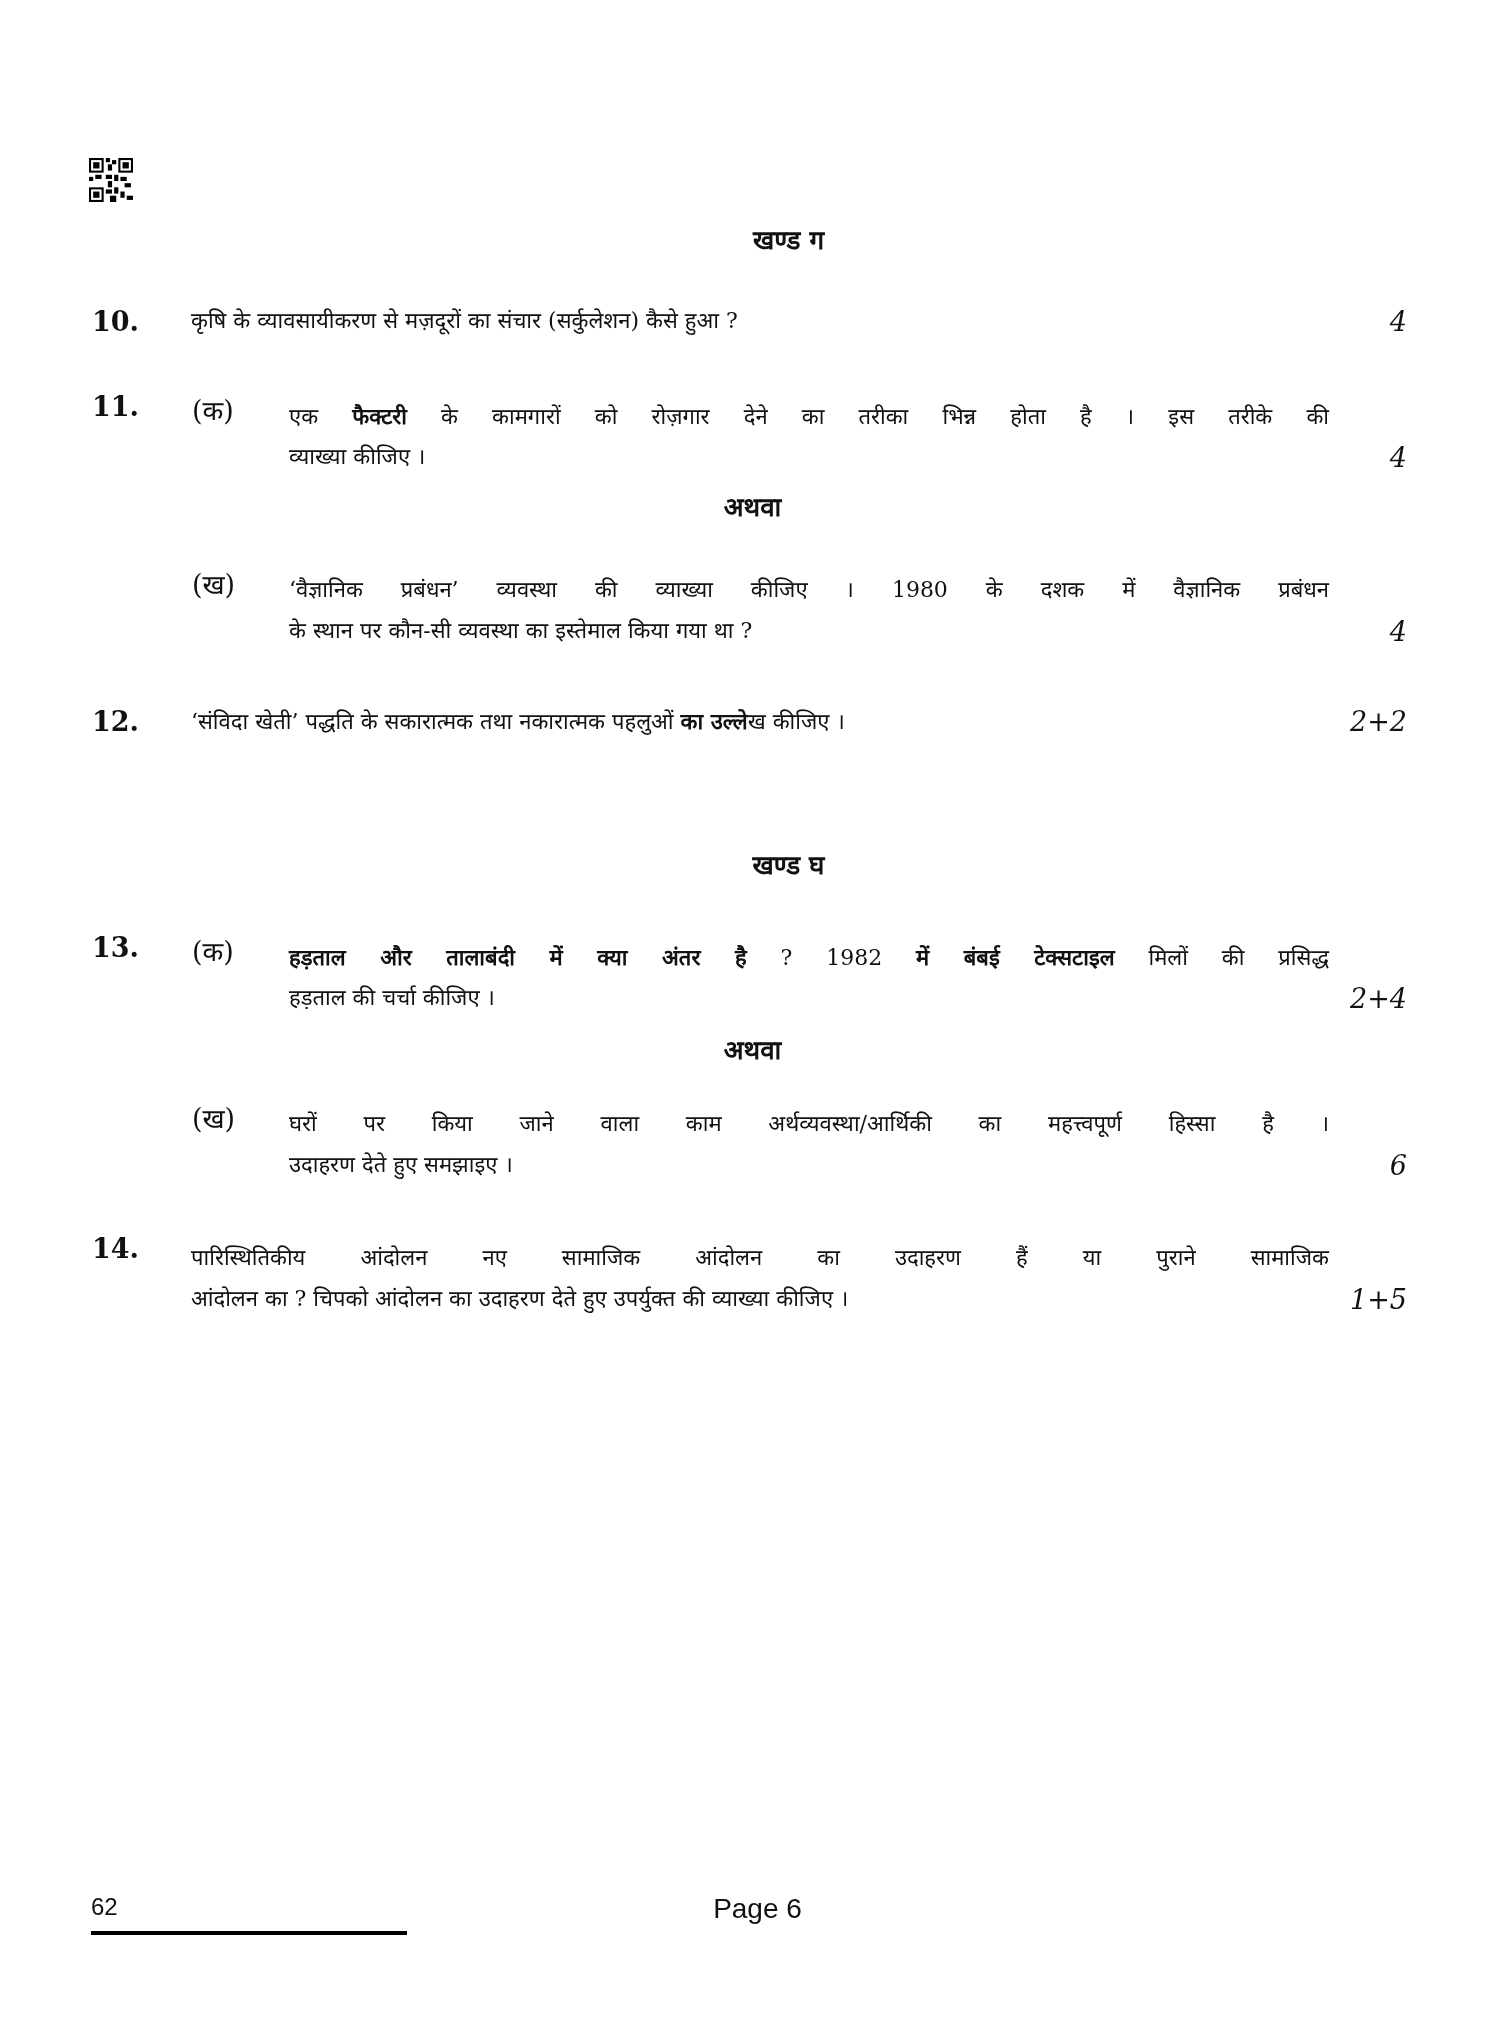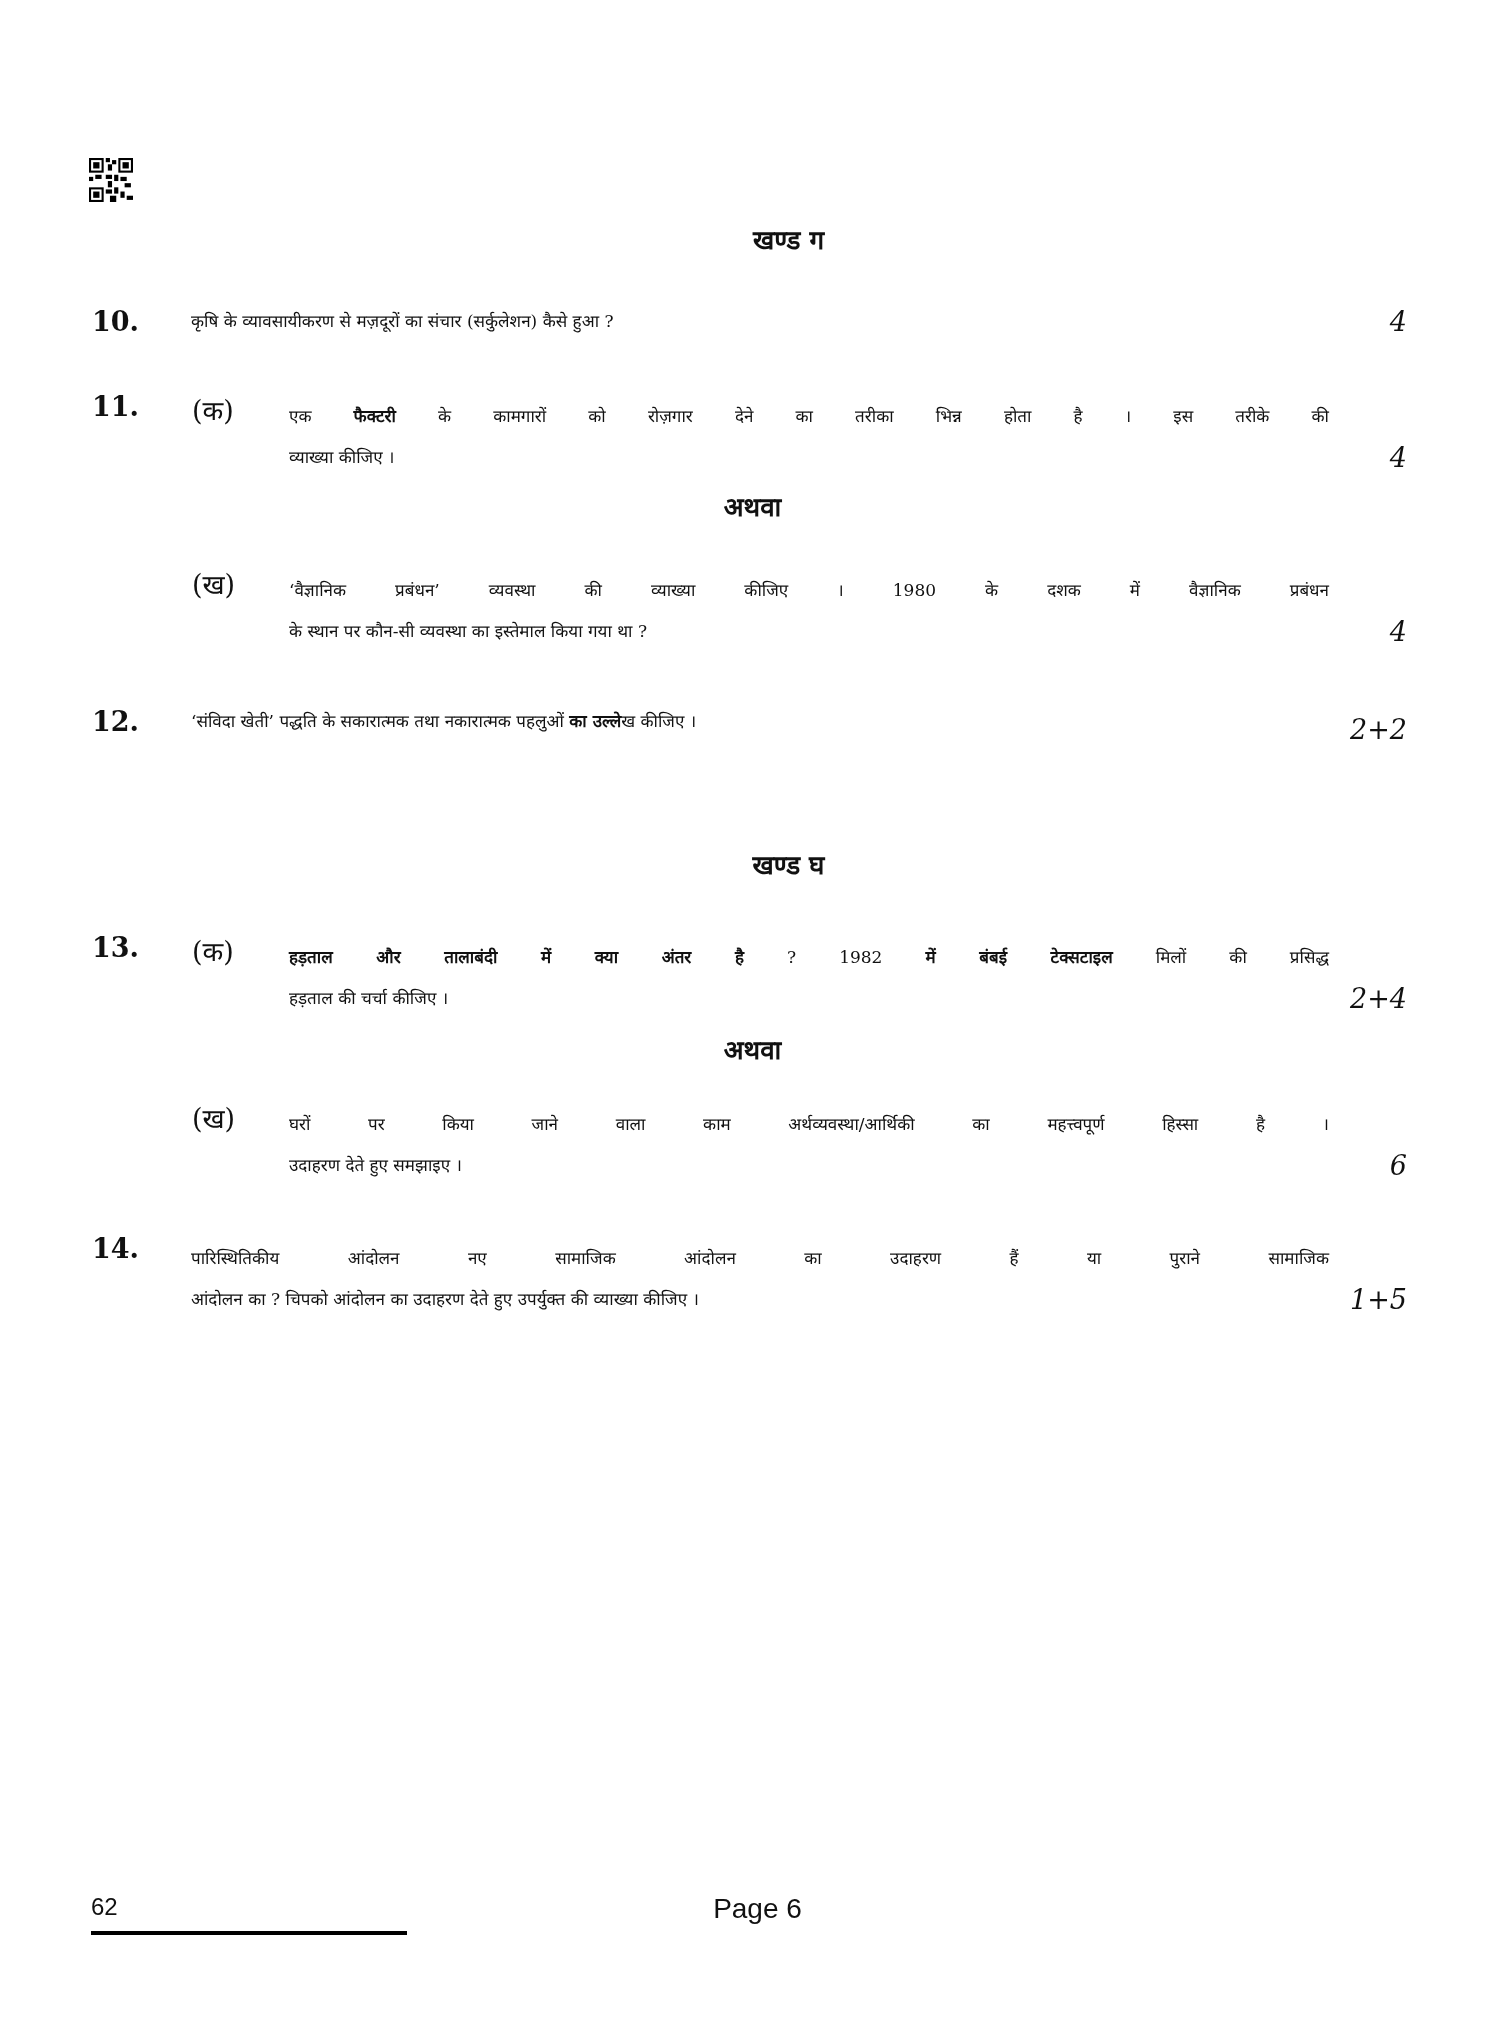--- a/index.html
+++ b/index.html
@@ -2,21 +2,21 @@
 <html><head>
 <meta charset="utf-8">
 <style>
   html, body { margin:0; padding:0; background:#ffffff; }
   body { width:1505px; height:2034px; position:relative; overflow:hidden;
          font-family:"DejaVu Serif", serif; color:#111; }
   .qr { position:absolute; left:88px; top:158px; width:46px; height:44px; }
   .section { position:absolute; left:0; width:1505px; text-align:center; font-weight:bold; font-size:26px;padding-left:36px; }
   .qnum { position:absolute; left:92px; font-weight:bold; font-size:27px; }
   .sub { position:absolute; left:192px; font-size:27px; }
-  .line { position:absolute; font-size:17px; line-height:30px; white-space:nowrap; }
+  .line { position:absolute; font-size:22px; line-height:30px; white-space:nowrap; }
   .just { text-align:justify; text-align-last:justify;margin-top:10px; }
   .marks { position:absolute; right:98px; font-style:italic; font-size:27px; font-family:"DejaVu Serif", serif; }
   .or { position:absolute; left:0; width:1505px; text-align:center; font-weight:bold; font-size:26px; }
   b { font-weight:bold; }
   .footer-code { position:absolute; left:91px; top:1893px; font-family:"Liberation Sans", sans-serif; font-size:24px; }
   .footer-rule { position:absolute; left:91px; top:1931px; width:316px; height:4px; background:#000; }
   .footer-page { position:absolute; left:0; width:1515px; text-align:center; top:1893px; font-family:"Liberation Sans", sans-serif; font-size:28px; }
 </style>
 </head>
 <body>
@@ -65,21 +65,21 @@
 
 <div class="or" style="top:488px;">अथवा</div>
 
 <div class="sub" style="top:565px;">(ख)</div>
 <div class="line just" style="left:289px; width:1040px; top:565px;">‘वैज्ञानिक प्रबंधन’ व्यवस्था की व्याख्या कीजिए । 1980 के दशक में वैज्ञानिक प्रबंधन</div>
 <div class="line" style="left:289px; top:616px;">के स्थान पर कौन-सी व्यवस्था का इस्तेमाल किया गया था ?</div>
 <div class="marks" style="top:616px;">4</div>
 
 <div class="qnum" style="top:706px;">12.</div>
 <div class="line" style="left:191px; top:706px;"><span>‘संविदा खेती’ पद्धति के सकारात्मक तथा नकारात्मक पहलुओं </span><b>का उल्ले</b><span>ख कीजिए ।</span></div>
-<div class="marks" style="top:706px;margin-top:8px;">2+2</div>
+<div class="marks" style="top:706px;">2+2</div>
 
 <div class="section" style="top:846px;">खण्ड घ</div>
 
 <div class="qnum" style="top:932px;">13.</div>
 <div class="sub" style="top:932px;">(क)</div>
 <div class="line just" style="left:289px; width:1040px; top:932px;"><b>हड़ताल और तालाबंदी में क्या अंतर है</b><span> ? 1982 </span><b>में बंबई टेक्सटाइल</b><span> मिलों की प्रसिद्ध</span></div>
 <div class="line" style="left:289px; top:983px; font-weight:normal;">हड़ताल की चर्चा कीजिए ।</div>
 <div class="marks" style="top:983px;">2+4</div>
 
 <div class="or" style="top:1031px;">अथवा</div>

